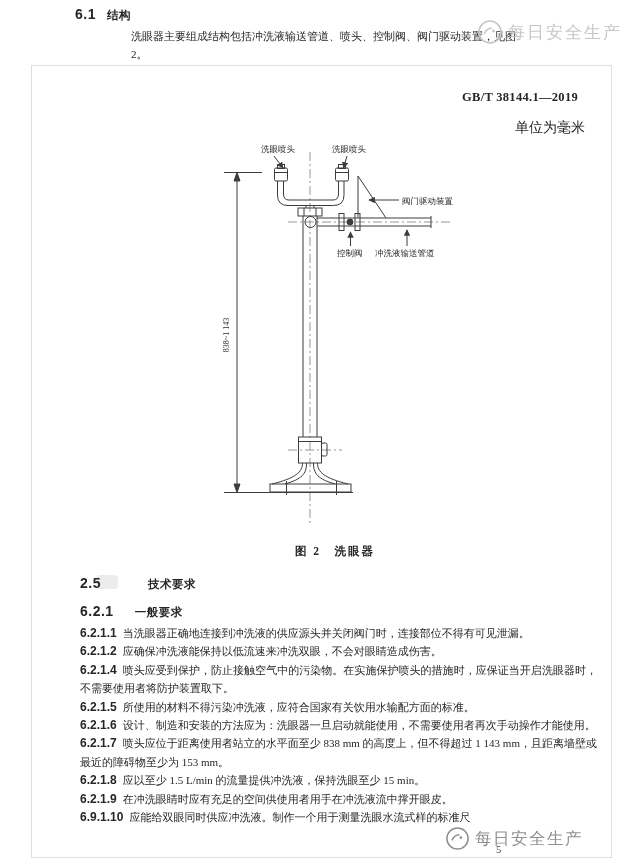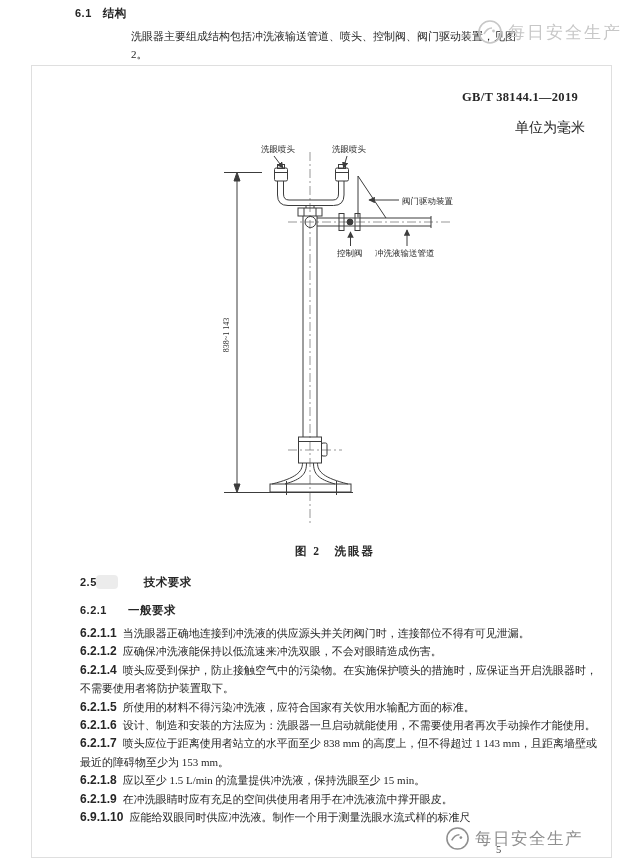--- a/index.html
+++ b/index.html
@@ -1,21 +1,21 @@
 <!DOCTYPE html>
 <html><head>
 <meta charset="utf-8">
 <style>
   html,body{margin:0;padding:0;background:#ffffff;}
   #root{position:relative;width:635px;height:865px;background:#ffffff;overflow:hidden;
         font-family:"Liberation Serif","DejaVu Serif",serif;color:#262626;}
   .abs{position:absolute;}
   .num{font-family:"Liberation Sans","DejaVu Sans",sans-serif;font-weight:bold;}
   .heading{font-weight:bold;font-size:11.5px;letter-spacing:0.5px;}
-  .heading .num{font-size:11px;margin-right:11px;}
+  .heading .num{font-size:14px;margin-right:11px;}
   .body-text{font-size:11px;line-height:18px;margin-left:36px;}
   #page-box{left:31px;top:65px;width:579px;height:791px;border:1px solid #dfdfdf;background:#ffffff;}
   #std-code{top:90px;right:57px;font-size:12.5px;font-weight:bold;letter-spacing:0.3px;text-align:center;}
   #unit-note{top:119px;right:50px;font-size:14px;}
   #fig-caption{left:235px;top:544px;width:200px;text-align:center;font-weight:bold;font-size:11.5px;letter-spacing:2px;}
   #sec62{left:80px;top:575px;}
   #smudge{left:96px;top:575px;width:22px;height:14px;background:#ececec;border-radius:4px;}
   #sec62 .t{margin-left:36px;}
   #sec621{left:80px;top:603px;text-align:right;}
   #clauses{left:80px;top:624px;width:517px;font-size:11px;line-height:18.4px;text-align:justify;}

